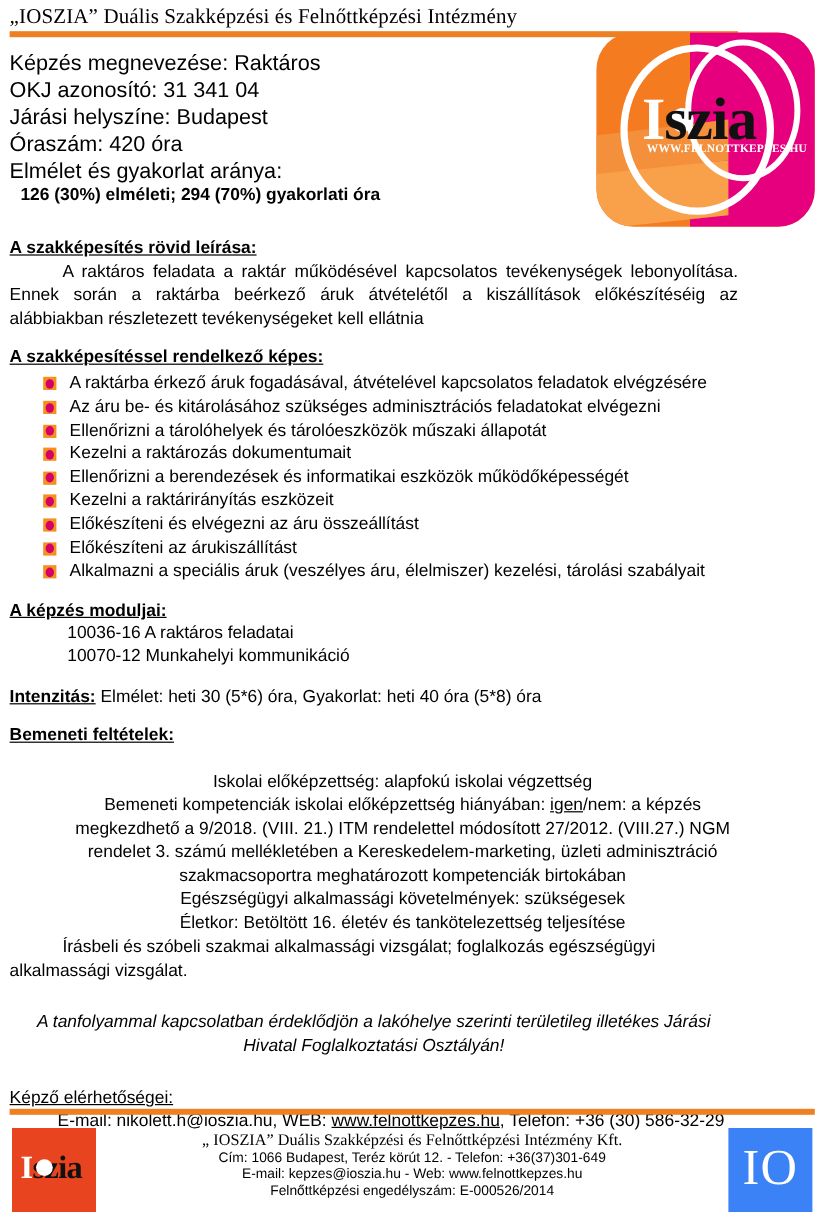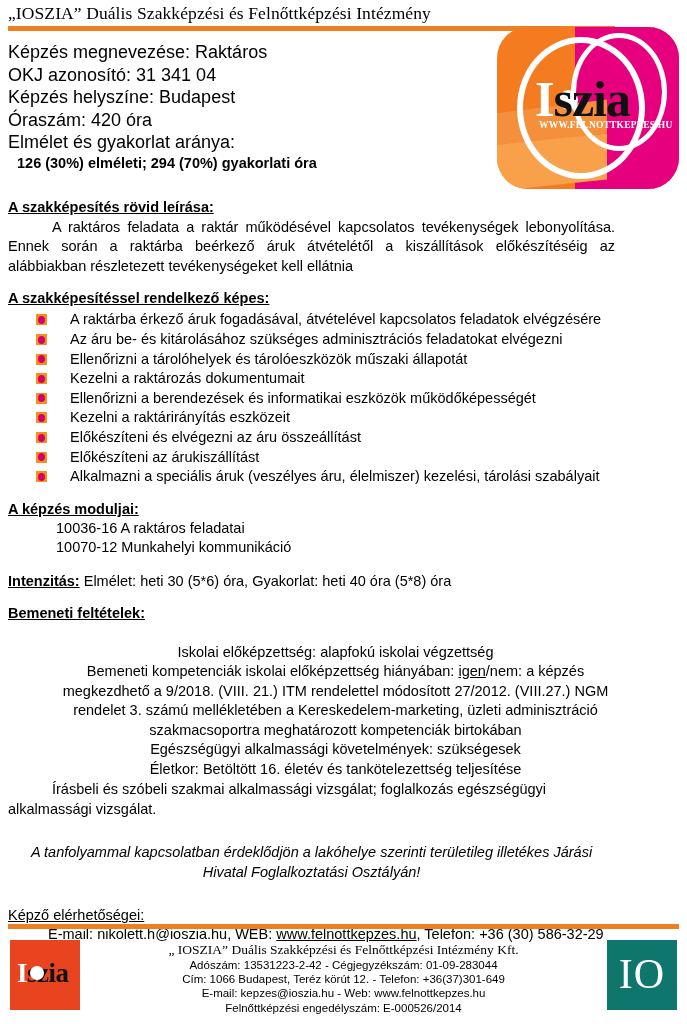--- a/index.html
+++ b/index.html
@@ -163,21 +163,21 @@
   
   ul.bullets {
     list-style: none;
     margin: 2px 0 0 0;
     padding: 0 0 0 28px;
   }
   ul.bullets li {
     font-size: 14.5px;
     line-height: 19.6px;
     position: relative;
-    padding-left: 34px;
+    padding-left: 22px;
   }
   .bullet-icon {
     position: absolute;
     left: 0;
     top: 4px;
     width: 11px;
     height: 11px;
     background: #F5901E;
     display: inline-block;
   }
@@ -280,21 +280,21 @@
     height: 14px;
     background: #ffffff;
     border-radius: 50%;
   }
   .footer-logo-right {
     position: absolute;
     right: 10px;
     top: 8px;
     width: 70px;
     height: 70px;
-    background: #0f766e;
+    background: #3b82f6;
   }
   .footer-logo-right .fr-word {
     position: absolute;
     left: 0; right: 0;
     top: 11px;
     text-align: center;
     font-family: "Liberation Serif", serif;
     font-size: 42px;
     line-height: 46px;
     color: #ffffff;
@@ -332,21 +332,21 @@
     <div class="ring-big"></div>
     <div class="ring-small"></div>
     <div class="dot"></div>
     <div class="wordmark"><span>I</span><span class="dark">szia</span></div>
     <div class="url">WWW.FELNOTTKEPZES.HU</div>
   </div>
 
   <div class="title-block">
     <div class="title-line">Képzés megnevezése: Raktáros</div>
     <div class="title-line">OKJ azonosító: 31 341 04</div>
-    <div class="title-line">Képzés helyszíne: Budapest</div>
+    <div class="title-line">Járási helyszíne: Budapest</div>
     <div class="title-line">Óraszám: 420 óra</div>
     <div class="title-line">Elmélet és gyakorlat aránya:</div>
     <div class="ratio-line">126 (30%) elméleti; 294 (70%) gyakorlati óra</div>
   </div>
 
   <div class="content">
 
     <div class="sec-head-row">
       <span class="sec-head">A szakképesítés rövid leírása:</span>
     </div>
@@ -399,21 +399,20 @@
   </div>
 
   <div class="footer-rule"></div>
   <div class="footer">
     <div class="footer-logo-left">
       <div class="fl-word"><span>I</span><span class="dark">szia</span></div>
       <div class="fl-dot"></div>
     </div>
     <div class="footer-text">
       <div class="footer-company">„ IOSZIA” Duális Szakképzési és Felnőttképzési Intézmény Kft.</div>
-      <div class="footer-detail">Adószám: 13531223-2-42 - Cégjegyzékszám: 01-09-283044</div>
       <div class="footer-detail">Cím: 1066 Budapest, Teréz körút 12. - Telefon: +36(37)301-649</div>
       <div class="footer-detail">E-mail: kepzes@ioszia.hu - Web: www.felnottkepzes.hu</div>
       <div class="footer-detail">Felnőttképzési engedélyszám: E-000526/2014</div>
     </div>
     <div class="footer-logo-right">
       <div class="fr-word">IO</div>
     </div>
   </div>
 
 </div>

